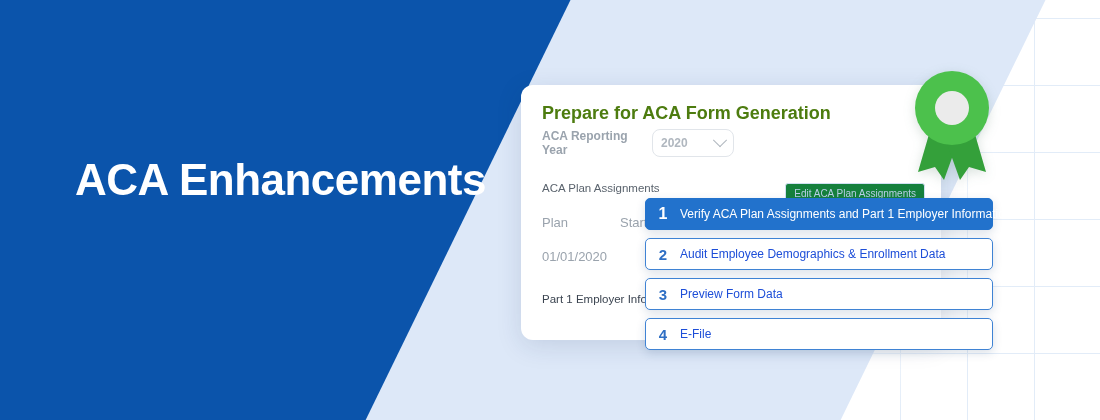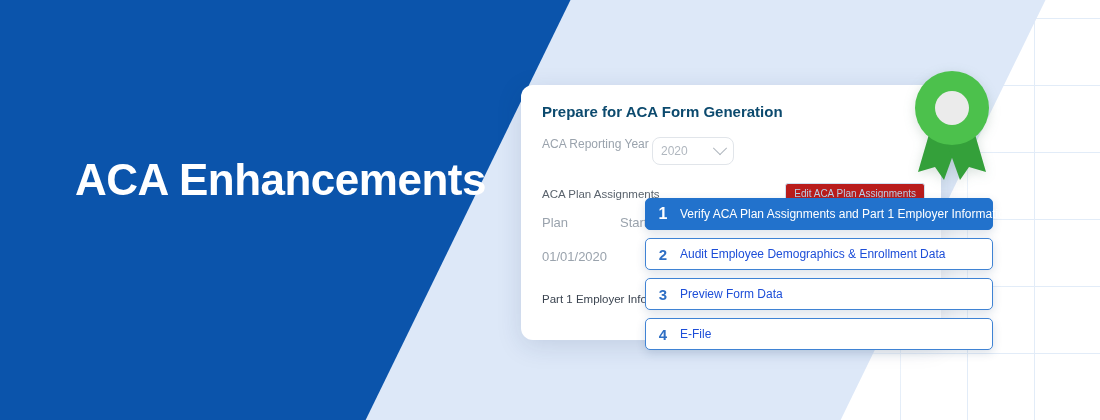--- a/index.html
+++ b/index.html
@@ -86,31 +86,32 @@
     height: 255px;
     background: #ffffff;
     border-radius: 12px;
     box-shadow: 0 6px 26px rgba(20,50,90,0.13);
     overflow: hidden;
   }
   .card-title {
     position: absolute;
     left: 21px;
     top: 18px;
-    font-size: 15px;
-    font-weight: bold;
-    color: #0c4a6e;
+    font-size: 18px;
+    font-weight: bold;
+    color: #4d7c0f;
     white-space: nowrap;
   }
   .field-row {
     position: absolute;
     left: 21px;
-    top: 52px;
+    top: 44px;
     display: flex;
-    align-items: flex-start;
+    align-items: flex-end;
+    font-weight: bold;
   }
   .field-label {
     font-size: 12px;
     color: #9aa3ad;
     width: 110px;
   }
   .select-box {
     width: 64px;
     height: 26px;
     border: 1px solid #e1e5ea;
@@ -133,33 +134,33 @@
     transform: rotate(45deg) translate(-2px,-2px);
   }
 
   .section-label {
     position: absolute;
     left: 21px;
     font-size: 11.5px;
     color: #5a636d;
     white-space: nowrap;
   }
-  .section-label.assignments { top: 103px; }
+  .section-label.assignments { top: 97px; }
   .section-label.part1 { top: 208px; color:#3b4450; }
 
   .edit-btn {
     position: absolute;
     right: 16px;
     top: 98px;
     border: 1px solid #cfe0f2;
     border-radius: 3px;
     padding: 4px 8px;
     font-size: 10px;
     color: #b9d0e8;
-    background: #b91c1c;
+    background: #15803d;
     white-space: nowrap;
   }
 
   .tbl {
     position: absolute;
     left: 21px;
     top: 130px;
     width: 260px;
     font-size: 13px;
     color: #9aa3ad;

